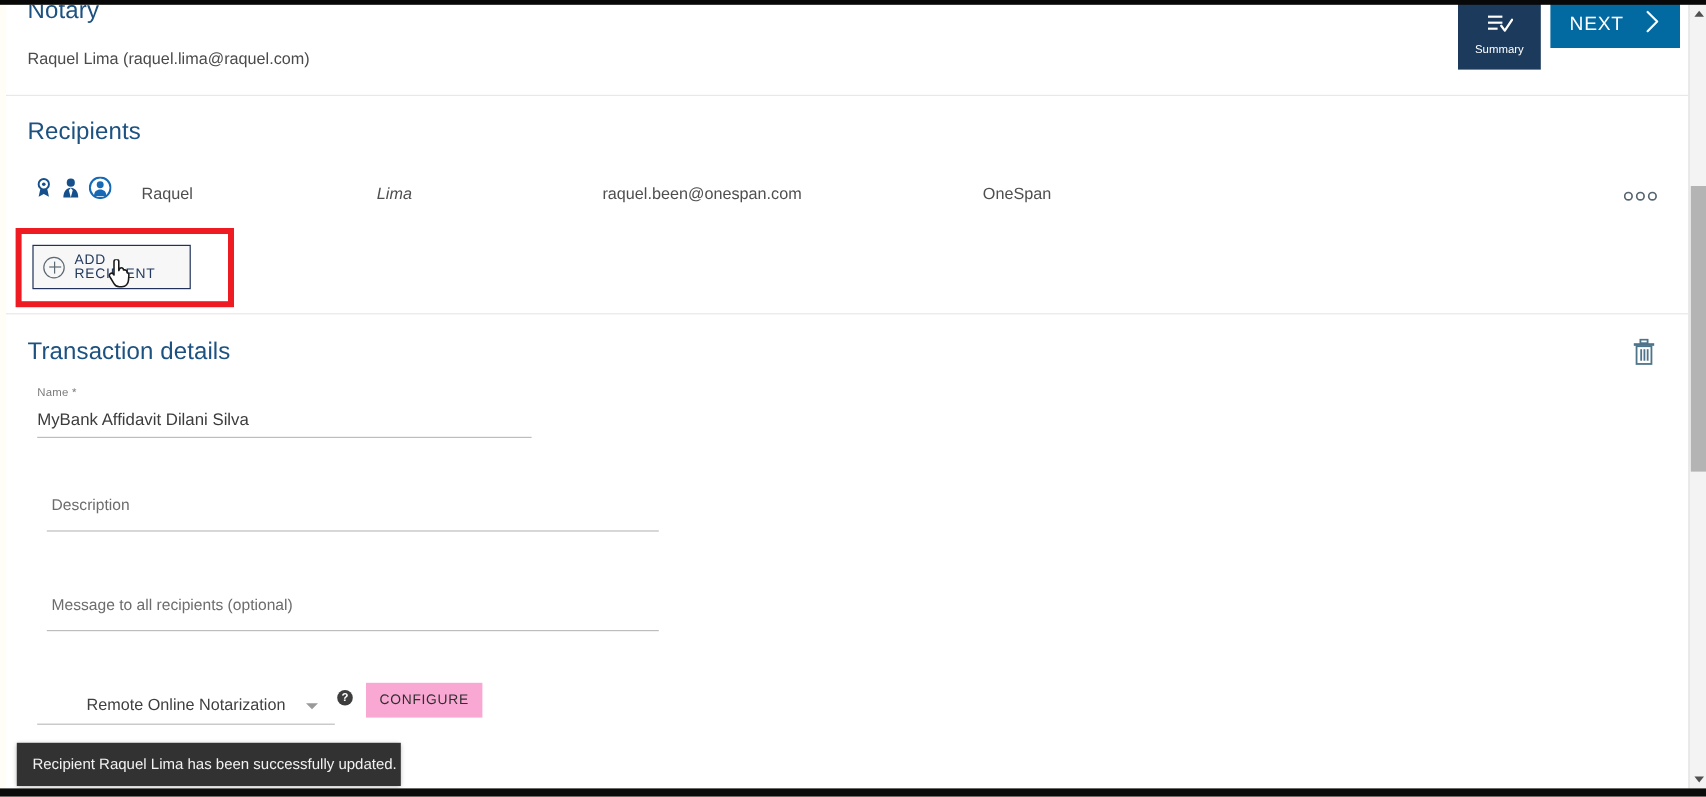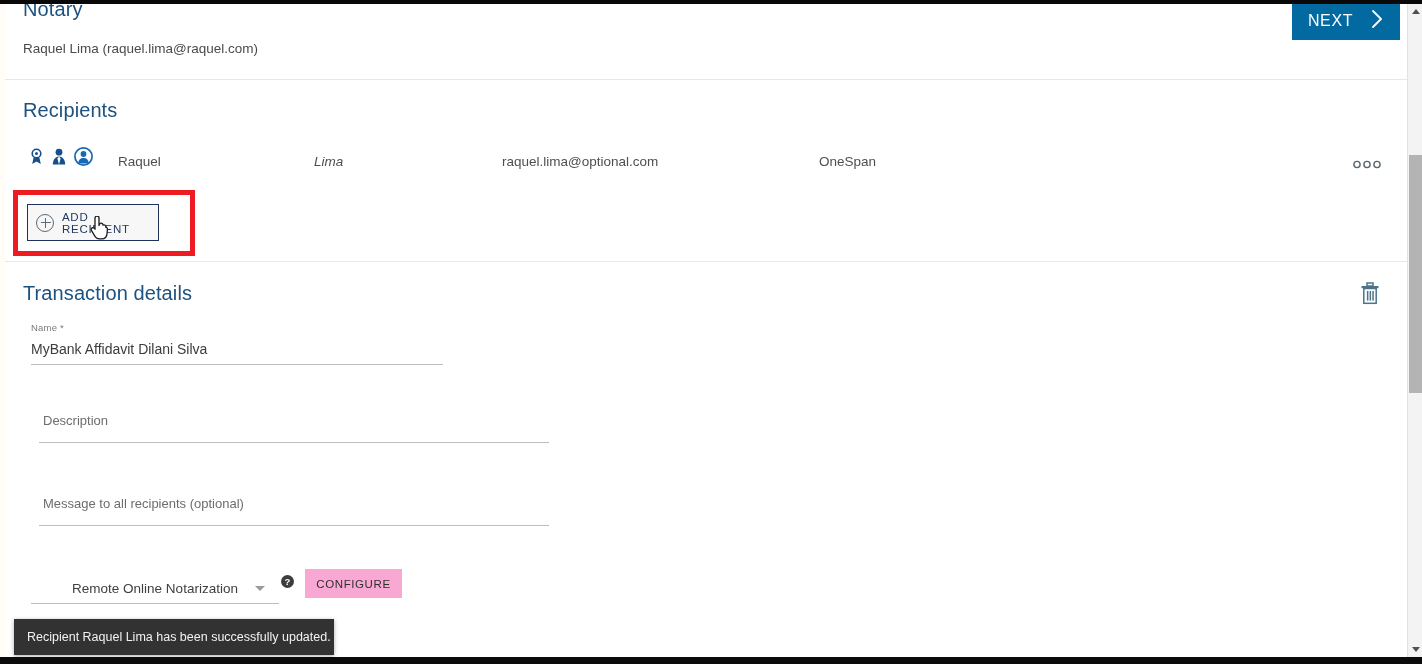--- a/index.html
+++ b/index.html
@@ -232,21 +232,21 @@
         <span class="ic">
           <svg width="19" height="19" viewBox="0 0 19 19">
             <circle cx="9.5" cy="9.5" r="8.6" fill="none" stroke="#1769b5" stroke-width="1.7"></circle>
             <circle cx="9.5" cy="7" r="2.9" fill="#1769b5"></circle>
             <path d="M4.3 16.6 C4.3 12.6 6.6 10.9 9.5 10.9 C12.4 10.9 14.7 12.6 14.7 16.6 Z" fill="#1769b5"></path>
           </svg>
         </span>
       </div>
       <div class="recip-cell" id="cell-first">Raquel</div>
       <div class="recip-cell" id="cell-last">Lima</div>
-      <div class="recip-cell" id="cell-email">raquel.lima@optional.com</div>
+      <div class="recip-cell" id="cell-email">raquel.been@onespan.com</div>
       <div class="recip-cell" id="cell-org">OneSpan</div>
       <div class="kebab">
         <svg width="28" height="9" viewBox="0 0 28 9">
           <circle cx="4" cy="4.5" r="3.1" fill="none" stroke="#566570" stroke-width="1.4"></circle>
           <circle cx="14" cy="4.5" r="3.1" fill="none" stroke="#566570" stroke-width="1.4"></circle>
           <circle cx="24" cy="4.5" r="3.1" fill="none" stroke="#566570" stroke-width="1.4"></circle>
         </svg>
       </div>
     </div>
 
@@ -301,20 +301,31 @@
     <div class="sel-line"></div>
     <div class="help-icon">?</div>
     <button class="configure-btn">CONFIGURE</button>
 
     <div class="toast">
       <span>Recipient Raquel Lima has been successfully updated.</span>
     </div>
 
   </div>
 
+  <div class="summary-btn">
+    <span>
+      <svg width="22" height="16" viewBox="0 0 22 16">
+        <rect x="1" y="1" width="12" height="1.8" fill="#ffffff"></rect>
+        <rect x="1" y="6" width="12" height="1.8" fill="#ffffff"></rect>
+        <rect x="1" y="11" width="8" height="1.8" fill="#ffffff"></rect>
+        <path d="M12 9.5 L15 13.5 L21 4.5" fill="none" stroke="#ffffff" stroke-width="1.9" stroke-linecap="round" stroke-linejoin="round"></path>
+      </svg>
+    </span>
+    <span class="slabel">Summary</span>
+  </div>
 
   <div class="next-btn">
     <span class="nlabel">NEXT</span>
     <span>
       <svg width="13" height="20" viewBox="0 0 13 20">
         <path d="M2 2 L10 10 L2 18" fill="none" stroke="#ffffff" stroke-width="1.8" stroke-linecap="round" stroke-linejoin="round"></path>
       </svg>
     </span>
   </div>
 

